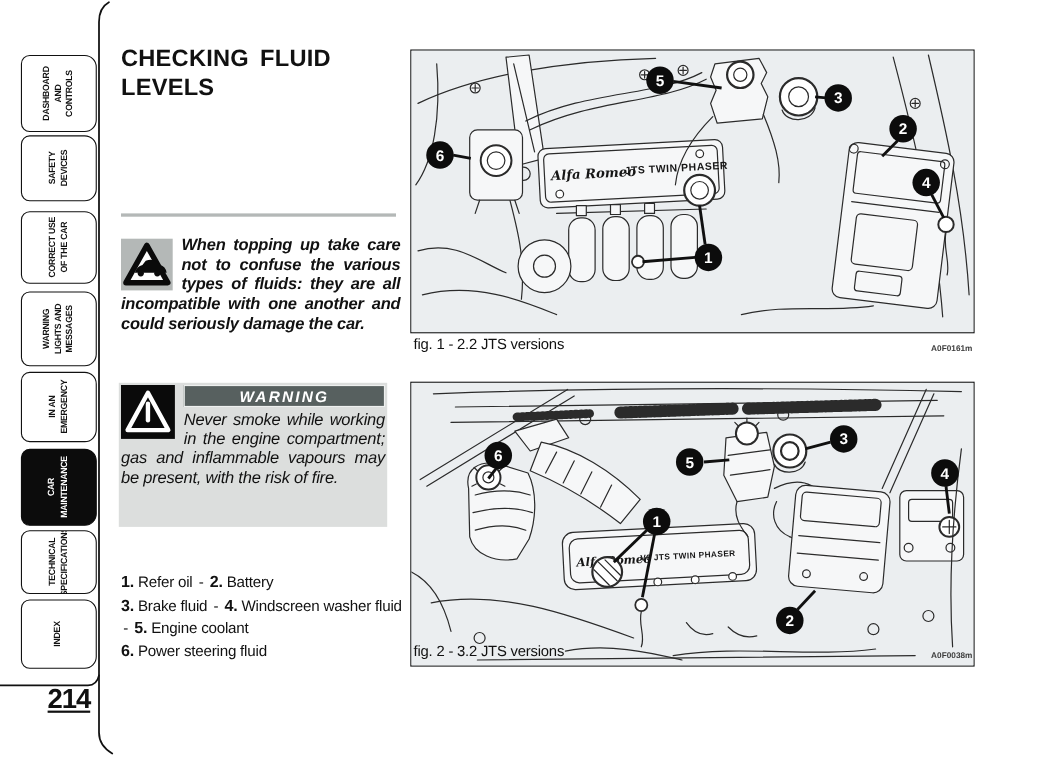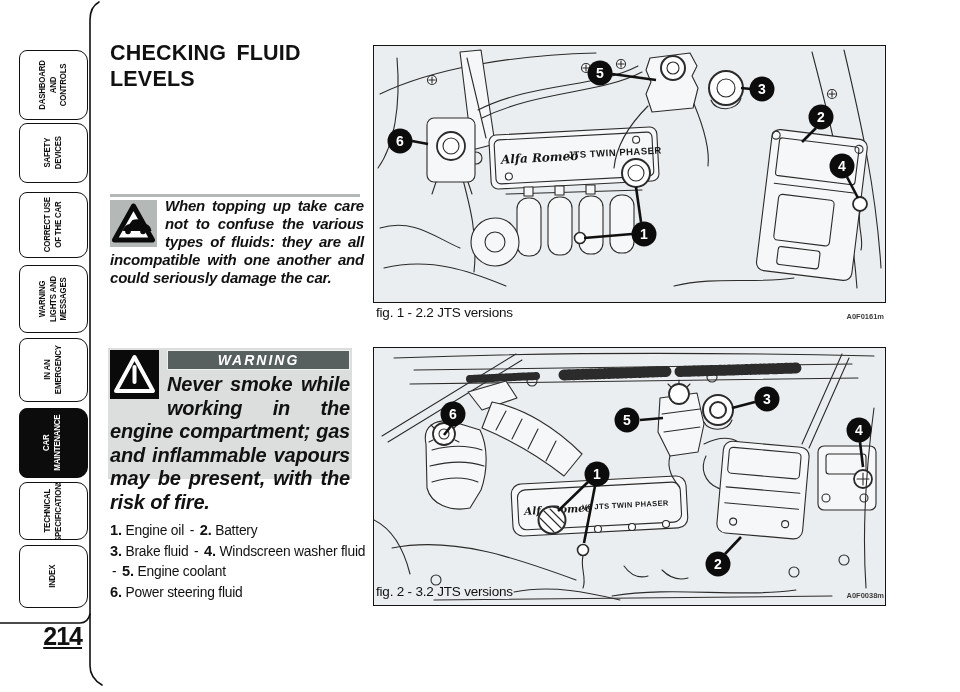--- a/index.html
+++ b/index.html
@@ -19,32 +19,32 @@
        font-size:25px;font-weight:bold;letter-spacing:-1px;text-decoration:underline;}
 
   
   .title{position:absolute;left:110px;top:40px;width:262px;margin:0;
        font-size:21.5px;font-weight:bold;letter-spacing:.2px;word-spacing:4px;
        line-height:1.22;white-space:pre-line;}
   .intro{position:absolute;left:110px;top:112px;width:258px;margin:0;
        font-size:13.5px;letter-spacing:-.2px;line-height:1.45;}
   .rule{position:absolute;left:110px;top:194px;width:250px;height:3px;background:#b4b8b7;}
 
-  .caution{position:absolute;left:110px;top:197px;width:254px;}
+  .caution{position:absolute;left:110px;top:214px;width:254px;}
   .caution-icon{float:left;width:47px;height:47px;background:#b4b8b7;margin:3px 8px 3px 0;}
   .caution p{margin:0;font-size:15px;font-weight:bold;font-style:italic;
        line-height:1.2;text-align:justify;letter-spacing:-.2px;}
 
   .warnbox{position:absolute;left:108px;top:348px;width:244px;height:131px;
        background:#dcdedd;padding:2px;box-sizing:border-box;}
   .warn-icon{float:left;width:49px;height:49px;background:#0a0a0a;margin-right:8px;}
   .warn-bar{height:20px;background:#57605f;border:1px solid #eef0ef;box-sizing:border-box;
        display:flex;align-items:center;justify-content:center;margin-bottom:3px;}
   .warn-bar span{color:#fff;font-size:14px;font-weight:bold;font-style:italic;letter-spacing:2px;}
-  .warnbox p{margin:0;font-size:20px;font-weight:bold;font-style:italic;
+  .warnbox p{margin:0;font-size:15px;font-weight:normal;font-style:italic;
        line-height:1.18;text-align:justify;letter-spacing:-.2px;}
 
   .legend{position:absolute;left:110px;top:520px;width:258px;margin:0;
        font-size:13.8px;line-height:1.42;letter-spacing:-.2px;}
   .legend b{font-size:14.6px;}
   .legend .sep{margin:0 2px;}
 
   
   .figbox{position:absolute;left:373px;width:511px;border:1.6px solid #141414;
        box-sizing:content-box;background:#ebeef0;}
@@ -134,21 +134,21 @@
       </svg>
     </div>
     <div class="warn-bar">
       <span>WARNING</span>
     </div>
     <p>Never smoke while working in the engine compartment; gas and inflammable vapours may be present, with the risk of fire.</p>
   </div>
 
   <p class="legend">
     <b>1.</b>
-    <span>Engine oil</span>
+    <span>Refer oil</span>
     <span class="sep">-</span>
     <b>2.</b>
     <span>Battery</span><br>
     <b>3.</b>
     <span>Brake fluid</span>
     <span class="sep">-</span>
     <b>4.</b>
     <span>Windscreen washer fluid</span>
     <span class="sep">-</span>
     <b>5.</b>

